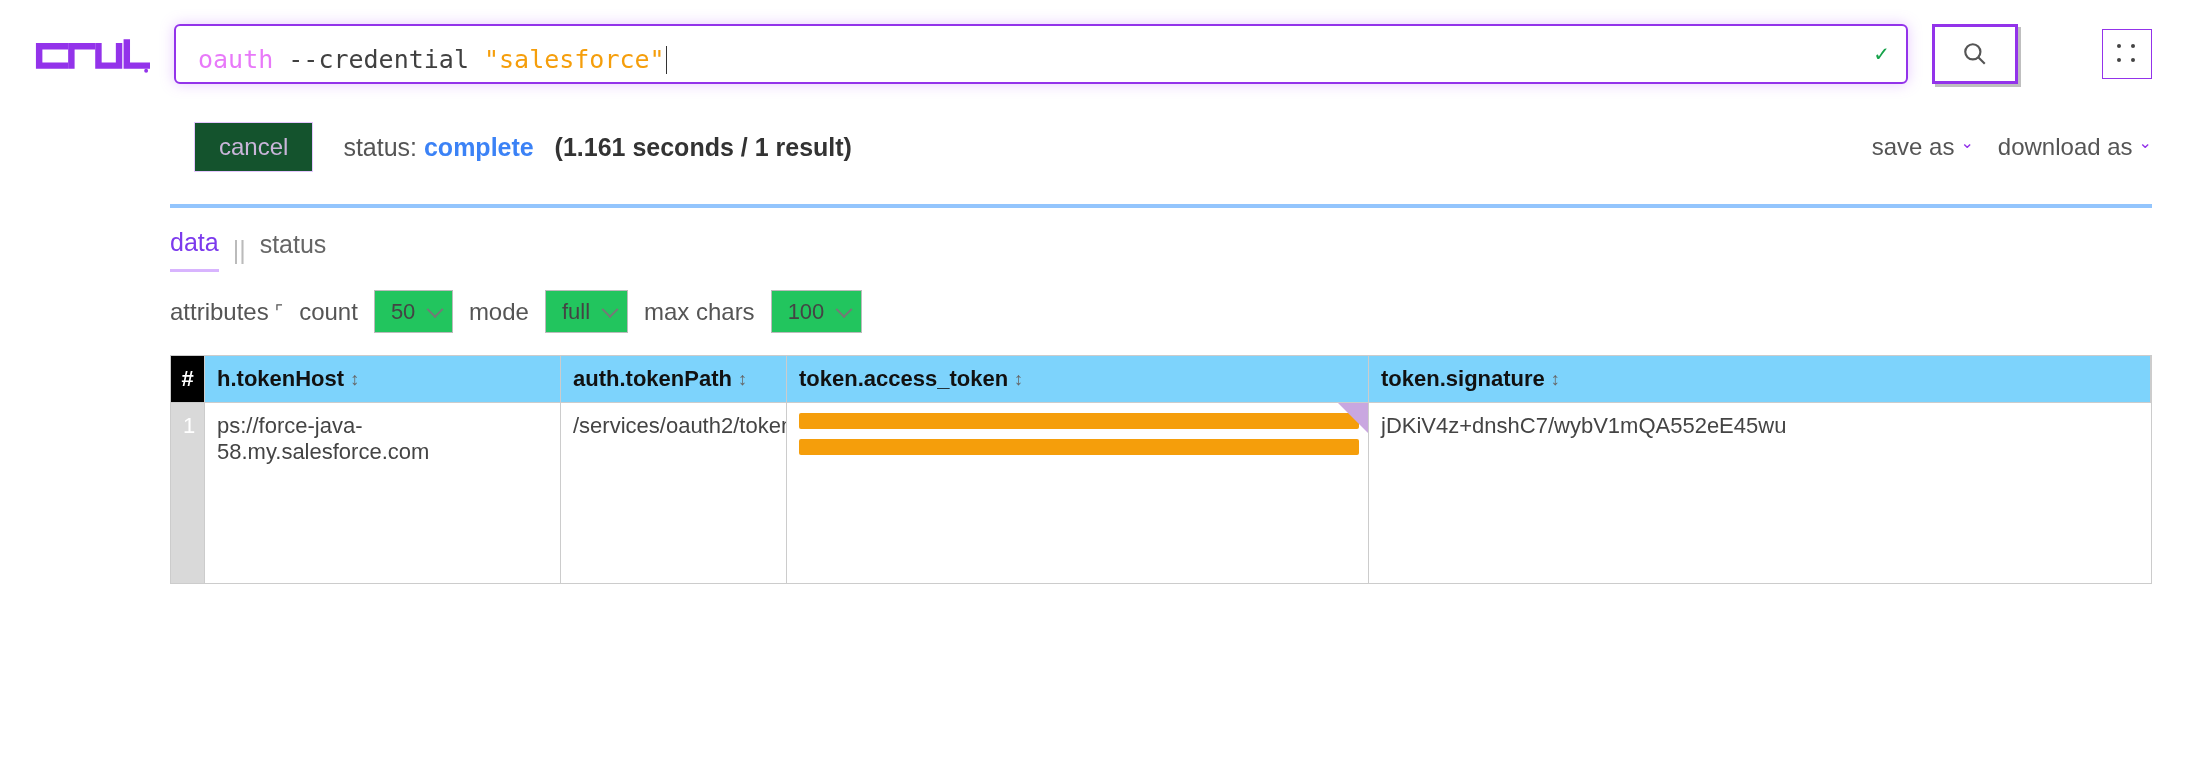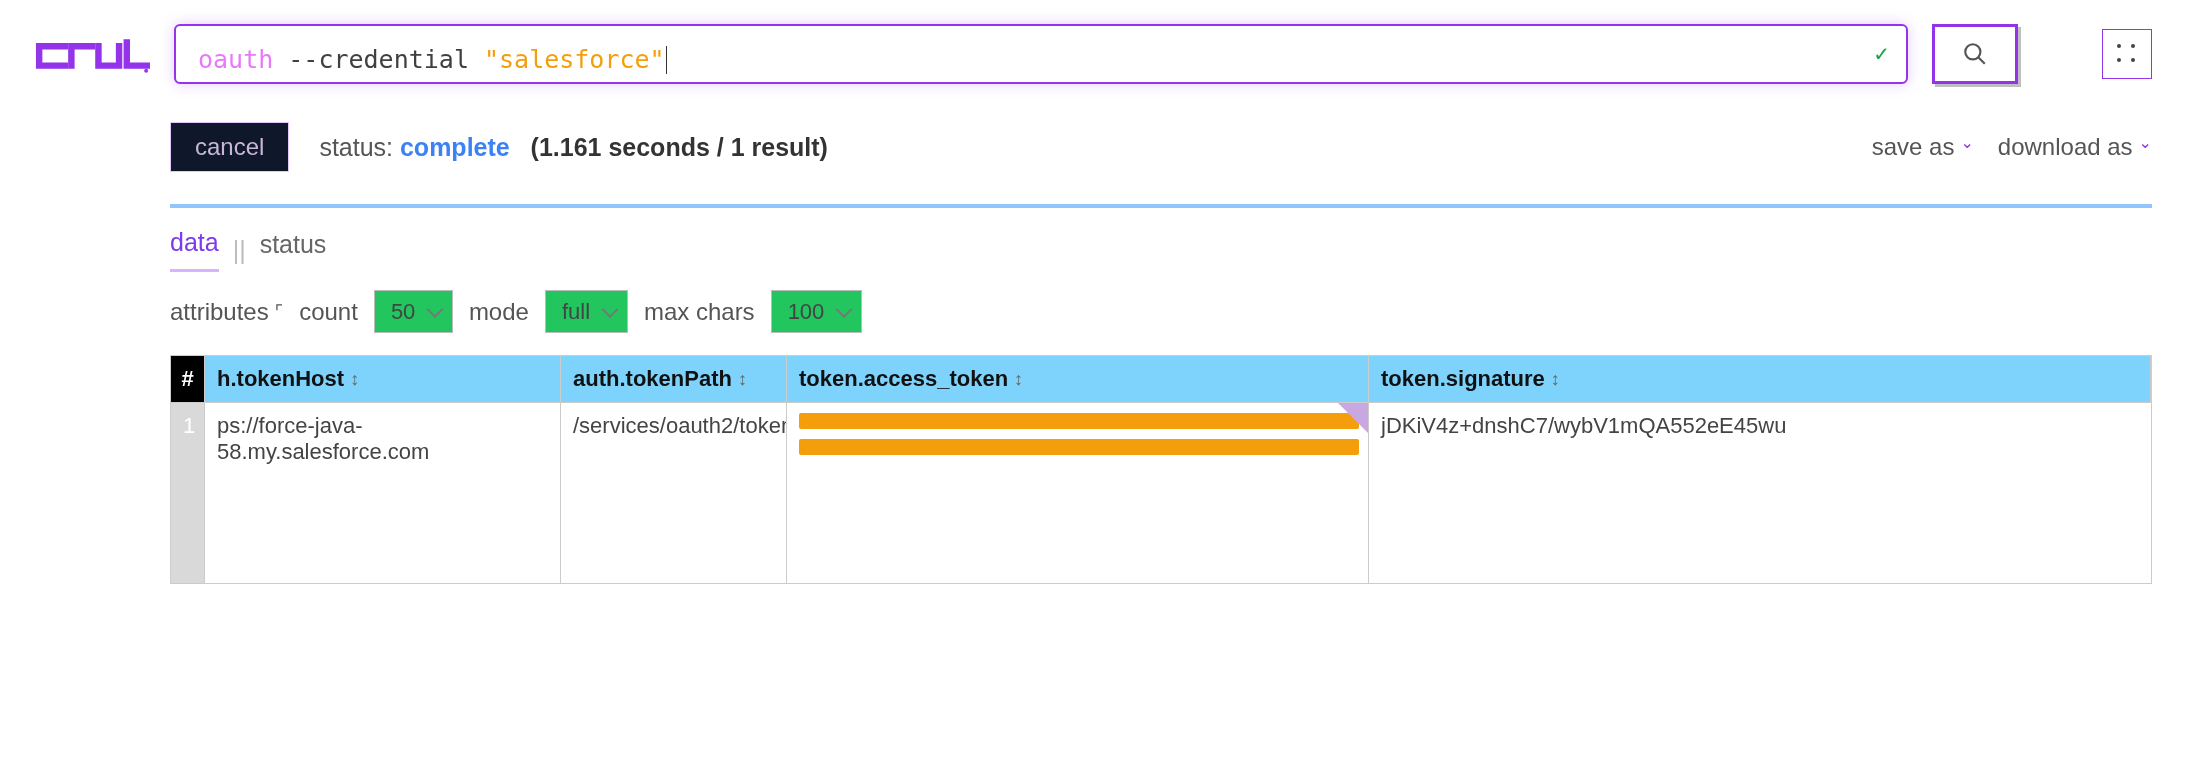--- a/index.html
+++ b/index.html
@@ -35,21 +35,21 @@
   .search-btn svg { width: 26px; height: 26px; stroke: #555; }
   .dots-btn {
     width: 50px; height: 50px; border: 1px solid #9333ea; background: #fff; display: grid;
     grid-template-columns: 1fr 1fr; grid-template-rows: 1fr 1fr; gap: 8px; padding: 14px; cursor: pointer;
     margin-left: 60px;
   }
   .dots-btn span { width: 4px; height: 4px; background: #444; border-radius: 50%; }
 
   .content { padding: 0 40px 0 170px; }
   .status-row { display: flex; align-items: center; gap: 30px; padding: 28px 0 24px; font-size: 25px; color: #444; }
-  .cancel-btn { padding: 10px 24px; border: 1px solid #e5c6ff; background: #0f172a; color: #c9b5d9; font-size: 24px; cursor: pointer; }
+  .cancel-btn { padding: 10px 24px; border: 1px solid #e5c6ff; background: #14532d; color: #c9b5d9; font-size: 24px; cursor: pointer; margin-left: 24px; }
   .status-label { color: #555; margin-top: 12px; }
   .status-state { color: #3b82f6; font-weight: 600; }
   .status-timing { color: #333; font-weight: 700; text-align: center; }
   .push-right { margin-left: auto; display: flex; gap: 24px; }
   .dropdown-link { color: #555; font-size: 24px; cursor: pointer; display: inline-flex; gap: 6px; }
   .dropdown-link .chev { color: #9333ea; font-size: 16px; }
 
   .hr-thin { height: 4px; background: #93c5fd; margin: 8px 0 20px; }
 
   .tab-row { display: flex; align-items: center; gap: 14px; font-size: 25px; color: #666; margin-bottom: 18px; }

